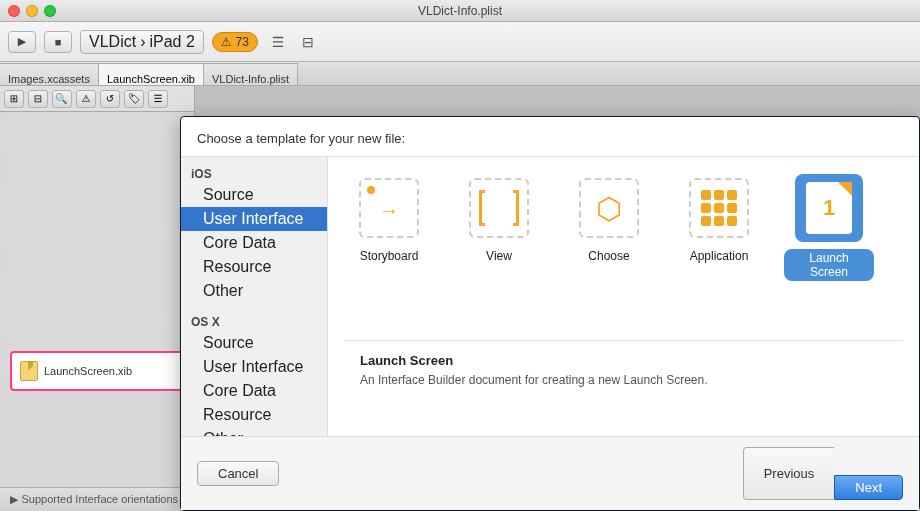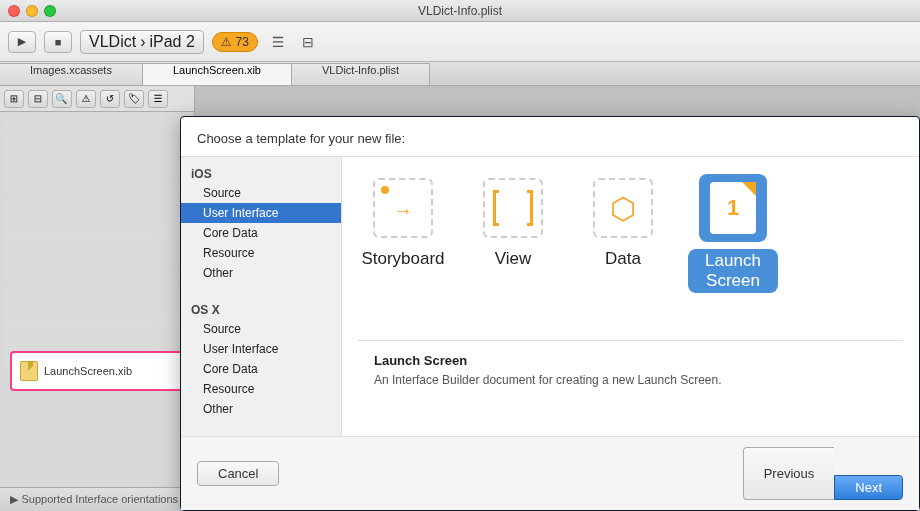--- a/index.html
+++ b/index.html
@@ -119,26 +119,26 @@
     
     .tabbar {
       height: 24px;
       background: linear-gradient(to bottom, #e0e0e0, #d0d0d0);
       border-bottom: 1px solid #aaa;
       display: flex;
       align-items: flex-end;
     }
     .tab {
       height: 22px;
-      padding: 0 30px;
+      padding: 0 8px;
       background: linear-gradient(to bottom, #e8e8e8, #d8d8d8);
       border-right: 1px solid #aaa;
       border-top: 1px solid #aaa;
       display: flex;
-      align-items: flex-start;
+      align-items: flex-end;
       font-size: 11px;
       color: #333;
       cursor: pointer;
     }
     .tab.active {
       background: #f5f5f5;
       border-top: 1px solid #aaa;
       border-bottom: none;
       color: #000;
     }
@@ -259,35 +259,35 @@
       color: #333;
     }
     .dialog-body {
       display: flex;
       flex: 1;
       overflow: hidden;
     }
 
     
     .category-list {
-      width: 161px;
+      width: 147px;
       background: #f0f0f0;
       border-right: 1px solid #ddd;
       overflow-y: auto;
       padding: 6px 0;
     }
     .cat-section-header {
       padding: 4px 10px 2px;
       font-size: 12px;
       font-weight: 600;
       color: #444;
     }
     .cat-item {
       padding: 3px 10px 3px 22px;
-      font-size: 12px;
+      font-size: 16px;
       color: #222;
       cursor: pointer;
     }
     .cat-item.selected {
       background: #3476cd;
       color: white;
     }
 
     
     .file-grid {
@@ -310,21 +310,21 @@
       cursor: pointer;
     }
     .grid-item-icon {
       width: 70px;
       height: 70px;
       display: flex;
       align-items: center;
       justify-content: center;
     }
     .grid-item-label {
-      font-size: 17px;
+      font-size: 12px;
       color: #222;
       text-align: center;
     }
     .grid-item.selected .grid-item-icon-wrapper {
       background: #4a90d9;
       border-radius: 8px;
       padding: 4px;
     }
     .grid-item.selected .grid-item-label {
       background: #4a90d9;
@@ -631,21 +631,21 @@
     <div class="dialog-body">
 
       <div class="category-list">
         <div class="cat-section-header">iOS</div>
         <div class="cat-item">Source</div>
         <div class="cat-item selected">User Interface</div>
         <div class="cat-item">Core Data</div>
         <div class="cat-item">Resource</div>
         <div class="cat-item">Other</div>
 
-        <div class="cat-section-header" style="margin-top:16px;">OS X</div>
+        <div class="cat-section-header" style="margin-top:8px;">OS X</div>
         <div class="cat-item">Source</div>
         <div class="cat-item">User Interface</div>
         <div class="cat-item">Core Data</div>
         <div class="cat-item">Resource</div>
         <div class="cat-item">Other</div>
       </div>
 
       <div class="file-grid">
         <div class="grid-items">
 
@@ -668,24 +668,42 @@
             </div>
             <span class="grid-item-label">View</span>
           </div>
 
           <div class="grid-item">
             <div class="grid-item-icon">
               <div class="icon-empty">
                 <span style="font-size:30px;color:#f5a623;">⬡</span>
               </div>
             </div>
-            <span class="grid-item-label">Data</span>
+            <span class="grid-item-label">Choose</span>
           </div>
 
 
+          <div class="grid-item">
+            <div class="grid-item-icon">
+              <div class="icon-application">
+                <div class="app-grid">
+                  <div class="app-dot"></div>
+                    <div class="app-dot"></div>
+                    <div class="app-dot"></div>
+                  <div class="app-dot"></div>
+                    <div class="app-dot"></div>
+                    <div class="app-dot"></div>
+                  <div class="app-dot"></div>
+                    <div class="app-dot"></div>
+                    <div class="app-dot"></div>
+                </div>
+              </div>
+            </div>
+            <span class="grid-item-label">Application</span>
+          </div>
 
           <div class="grid-item selected">
             <div class="grid-item-icon">
               <div class="grid-item-icon-wrapper">
                 <div class="icon-launch-screen">
                   <div class="launch-inner">
                     <div class="launch-corner"></div>
                     <span class="launch-number">1</span>
                   </div>
                 </div>

